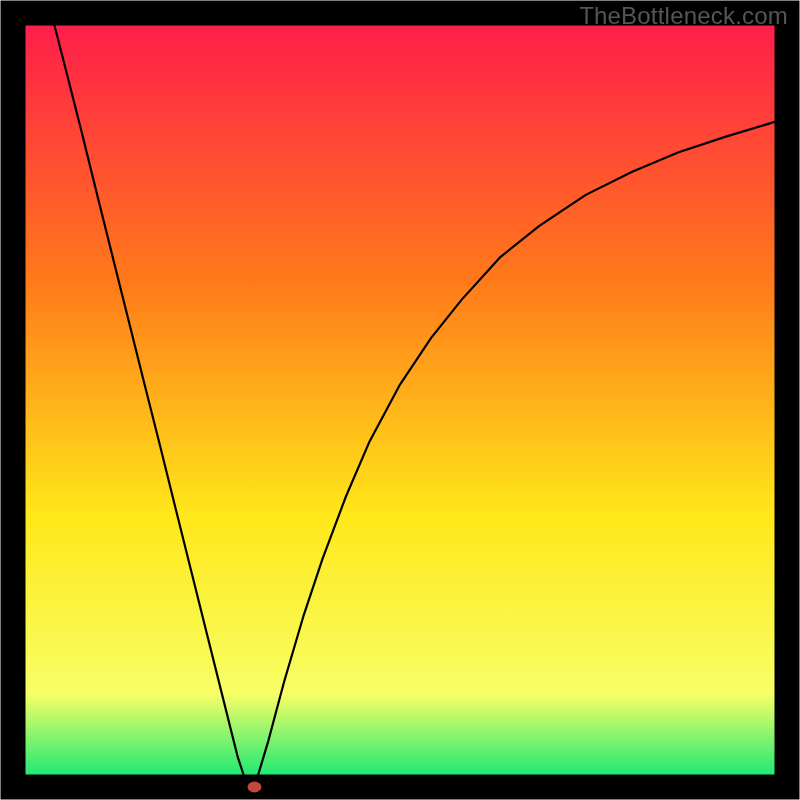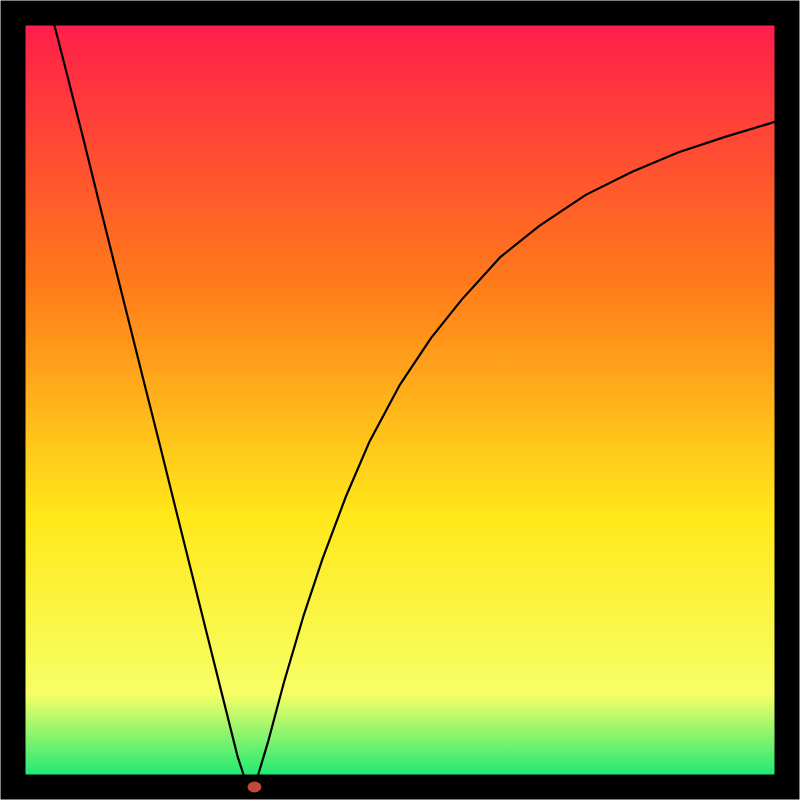--- a/index.html
+++ b/index.html
@@ -28,20 +28,21 @@
     pointer-events: none;
   }
   svg.chart-svg {
     display: block;
   }
 </style>
 </head>
 <body>
 
 <div class="chart-wrap">
+  <div class="watermark">TheBottleneck.com</div>
   <svg class="chart-svg" width="800" height="800" viewBox="0 0 800 800" xmlns="http://www.w3.org/2000/svg">
     <defs>
       <linearGradient id="heatgrad" x1="0" y1="0" x2="0" y2="1">
         <stop id="gs0" offset="0%" stop-color="#ff1a4d"></stop>
         <stop id="gs1" offset="35%" stop-color="#ff7b1a"></stop>
         <stop id="gs2" offset="65%" stop-color="#ffe81a"></stop>
         <stop id="gs3" offset="88%" stop-color="#f7ff66"></stop>
         <stop id="gs4" offset="100%" stop-color="#00e676"></stop>
       </linearGradient>
     </defs>

